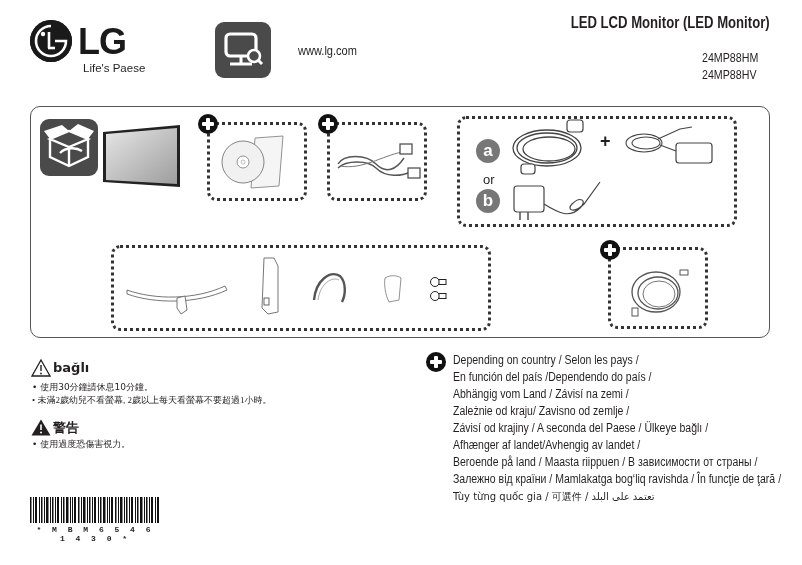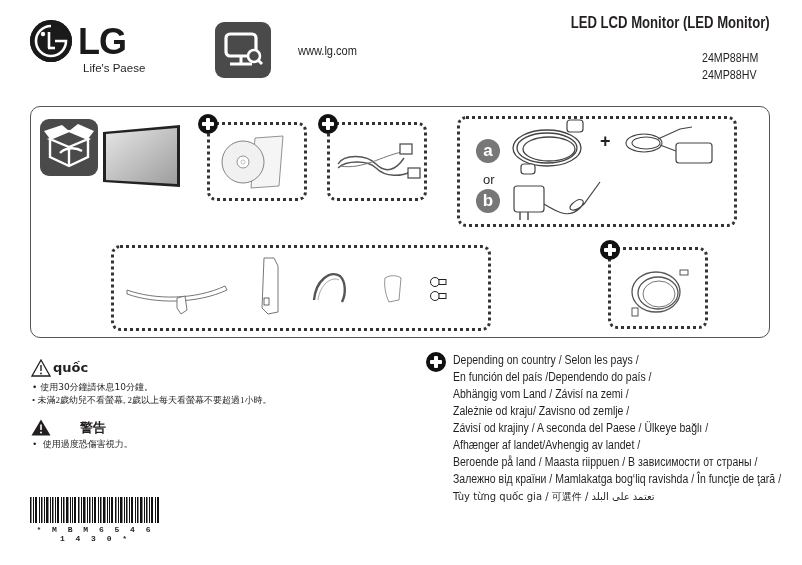--- a/index.html
+++ b/index.html
@@ -190,33 +190,33 @@
   </svg>
 </div>
 
 <div class="abs" style="left:31px;top:359px;">
   <svg width="20" height="18" viewBox="0 0 20 18">
     <path d="M10 1 L19 17 L1 17 Z" fill="none" stroke="#231f20" stroke-width="1.3"></path>
     <line x1="10" y1="6" x2="10" y2="12" stroke="#231f20" stroke-width="1.4"></line>
     <circle cx="10" cy="14.5" r="0.9" fill="#231f20"></circle>
   </svg>
 </div>
-<div class="abs cjk" style="left:53px;top:360px;font-size:13px;font-weight:bold;">quốc</div>
+<div class="abs cjk" style="left:53px;top:360px;font-size:13px;font-weight:bold;">bağlı</div>
 <div class="abs cjk" style="left:32px;top:381px;font-size:9px;">• <span>使用30分鐘請休息10分鐘。</span></div>
 <div class="abs cjk" style="left:32px;top:394px;font-size:9px;font-family:Liberation Serif, serif;">• <span>未滿2歲幼兒不看螢幕, 2歲以上每天看螢幕不要超過1小時。</span></div>
 
 <div class="abs" style="left:31px;top:419px;">
   <svg width="20" height="17" viewBox="0 0 20 17">
     <path d="M10 0.5 L19.5 16.5 L0.5 16.5 Z" fill="#231f20"></path>
     <line x1="10" y1="5.5" x2="10" y2="11" stroke="#fff" stroke-width="1.6"></line>
     <circle cx="10" cy="13.6" r="1" fill="#fff"></circle>
   </svg>
 </div>
-<div class="abs cjk" style="left:53px;top:419px;font-size:13px;font-weight:bold;margin-left:27px;">警告</div>
-<div class="abs cjk" style="left:32px;top:438px;font-size:9px;font-family:Liberation Mono, monospace;">• <span>使用過度恐傷害視力。</span></div>
+<div class="abs cjk" style="left:53px;top:419px;font-size:13px;font-weight:bold;">警告</div>
+<div class="abs cjk" style="left:32px;top:438px;font-size:9px;">• <span>使用過度恐傷害視力。</span></div>
 
 <div class="plus" style="left:426px;top:352px;"></div>
 <div class="lang-line" style="top:353px;">Depending on country /  Selon les pays /</div>
 <div class="lang-line" style="top:370px;">En función del país /Dependendo do país /</div>
 <div class="lang-line" style="top:387px;">Abhängig vom Land / Závisí na zemi /</div>
 <div class="lang-line" style="top:404px;">Zależnie od kraju/ Zavisno od zemlje /</div>
 <div class="lang-line" style="top:421px;">Závisí od krajiny /  A seconda del Paese  / Ülkeye bağlı /</div>
 <div class="lang-line" style="top:438px;">Afhænger af landet/Avhengig av landet /</div>
 <div class="lang-line" style="top:455px;">Beroende på land / Maasta riippuen / В зависимости от страны  /</div>
 <div class="lang-line" style="top:472px;">Залежно від країни / Mamlakatga bog‘liq ravishda / În funcţie de ţară  /</div>

